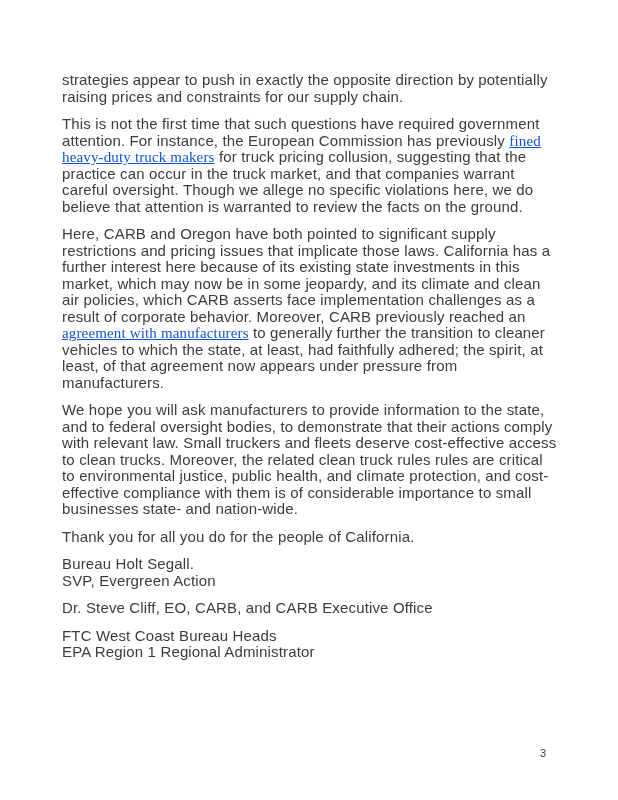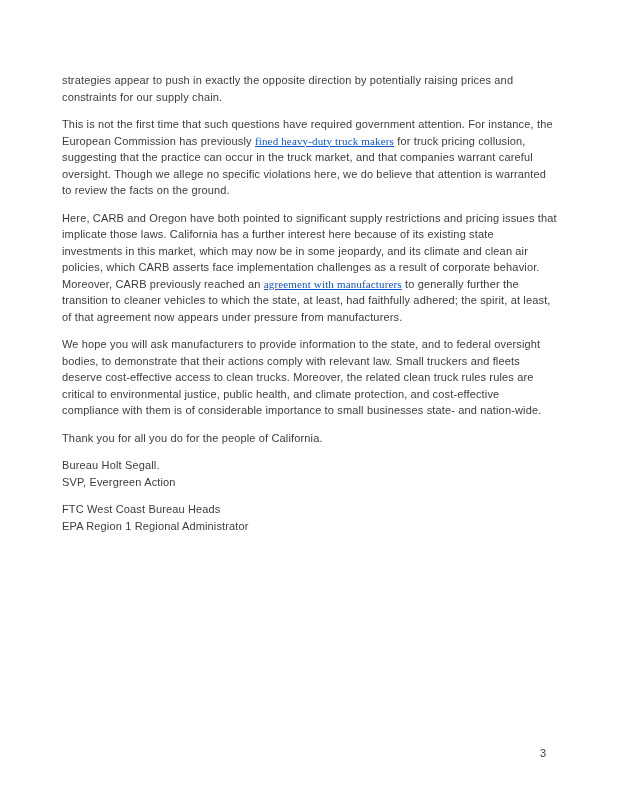--- a/index.html
+++ b/index.html
@@ -20,21 +20,21 @@
     background: var(--bg);
     overflow: hidden;
     font-family: "Liberation Sans", sans-serif;
     color: var(--text);
   }
   .letter-body {
     position: absolute;
     left: 62px;
     top: 72px;
     width: 495px;
-    font-size: 11px;
+    font-size: 15px;
     line-height: 16.5px;
     letter-spacing: 0.15px;
     text-align: left;
   }
   .para {
     margin: 0 0 11px 0;
     padding: 0;
   }
   .para a {
     color: var(--link);
@@ -55,16 +55,17 @@
 <body>
 
 <div class="page">
   <div class="letter-body">
       <p class="para"><span>strategies appear to push in exactly the opposite direction by potentially raising prices and constraints for our supply chain.</span></p>
       <p class="para"><span>This is not the first time that such questions have required government attention. For instance, the European Commission has previously </span><a href="#">fined heavy-duty truck makers</a><span> for truck pricing collusion, suggesting that the practice can occur in the truck market, and that companies warrant careful oversight. Though we allege no specific violations here, we do believe that attention is warranted to review the facts on the ground.</span></p>
       <p class="para"><span>Here, CARB and Oregon have both pointed to significant supply restrictions and pricing issues that implicate those laws. California has a further interest here because of its existing state investments in this market, which may now be in some jeopardy, and its climate and clean air policies, which CARB asserts face implementation challenges as a result of corporate behavior. Moreover, CARB previously reached an </span><a href="#">agreement with manufacturers</a><span> to generally further the transition to cleaner vehicles to which the state, at least, had faithfully adhered; the spirit, at least, of that agreement now appears under pressure from manufacturers.</span></p>
       <p class="para"><span>We hope you will ask manufacturers to provide information to the state, and to federal oversight bodies, to demonstrate that their actions comply with relevant law. Small truckers and fleets deserve cost-effective access to clean trucks. Moreover, the related clean truck rules rules are critical to environmental justice, public health, and climate protection, and cost-effective compliance with them is of considerable importance to small businesses state- and nation-wide.</span></p>
       <p class="para"><span>Thank you for all you do for the people of California.</span></p>
       <p class="para"><span>Bureau Holt Segall.</span><br><span>SVP, Evergreen Action</span></p>
+      <p class="para"><span>Dr. Steve Cliff, EO, CARB, and CARB Executive Office</span></p>
       <p class="para"><span>FTC West Coast Bureau Heads</span><br><span>EPA Region 1 Regional Administrator</span></p>
     </div>
   <div class="page-number">3</div>
 </div>
 
 </body></html>

